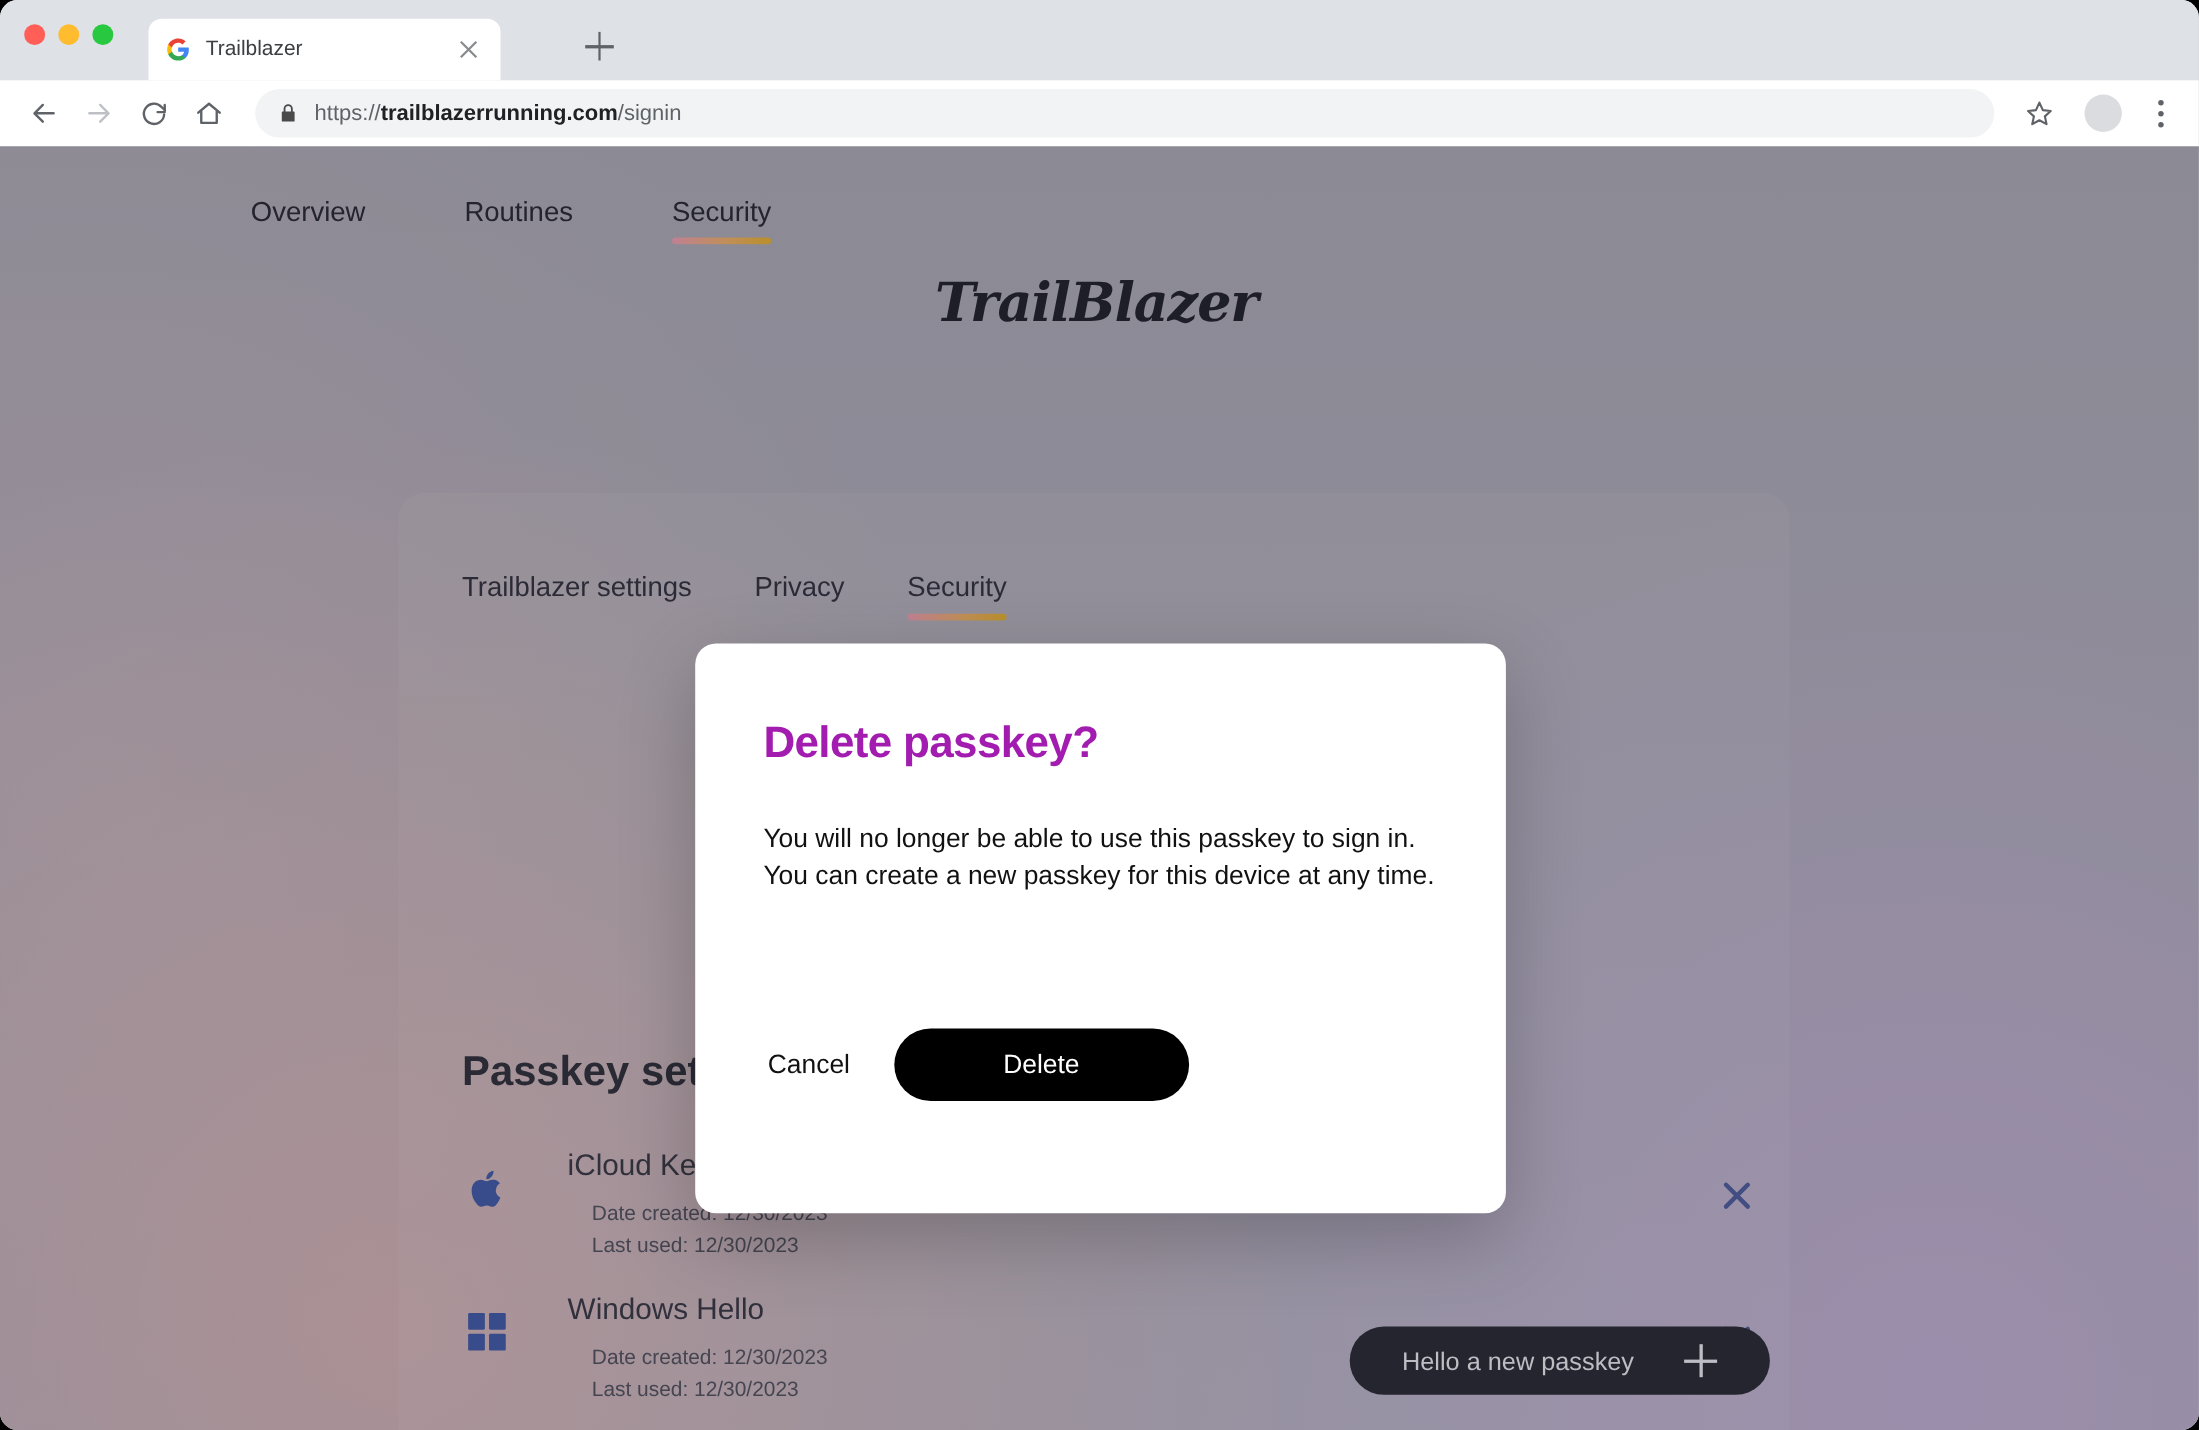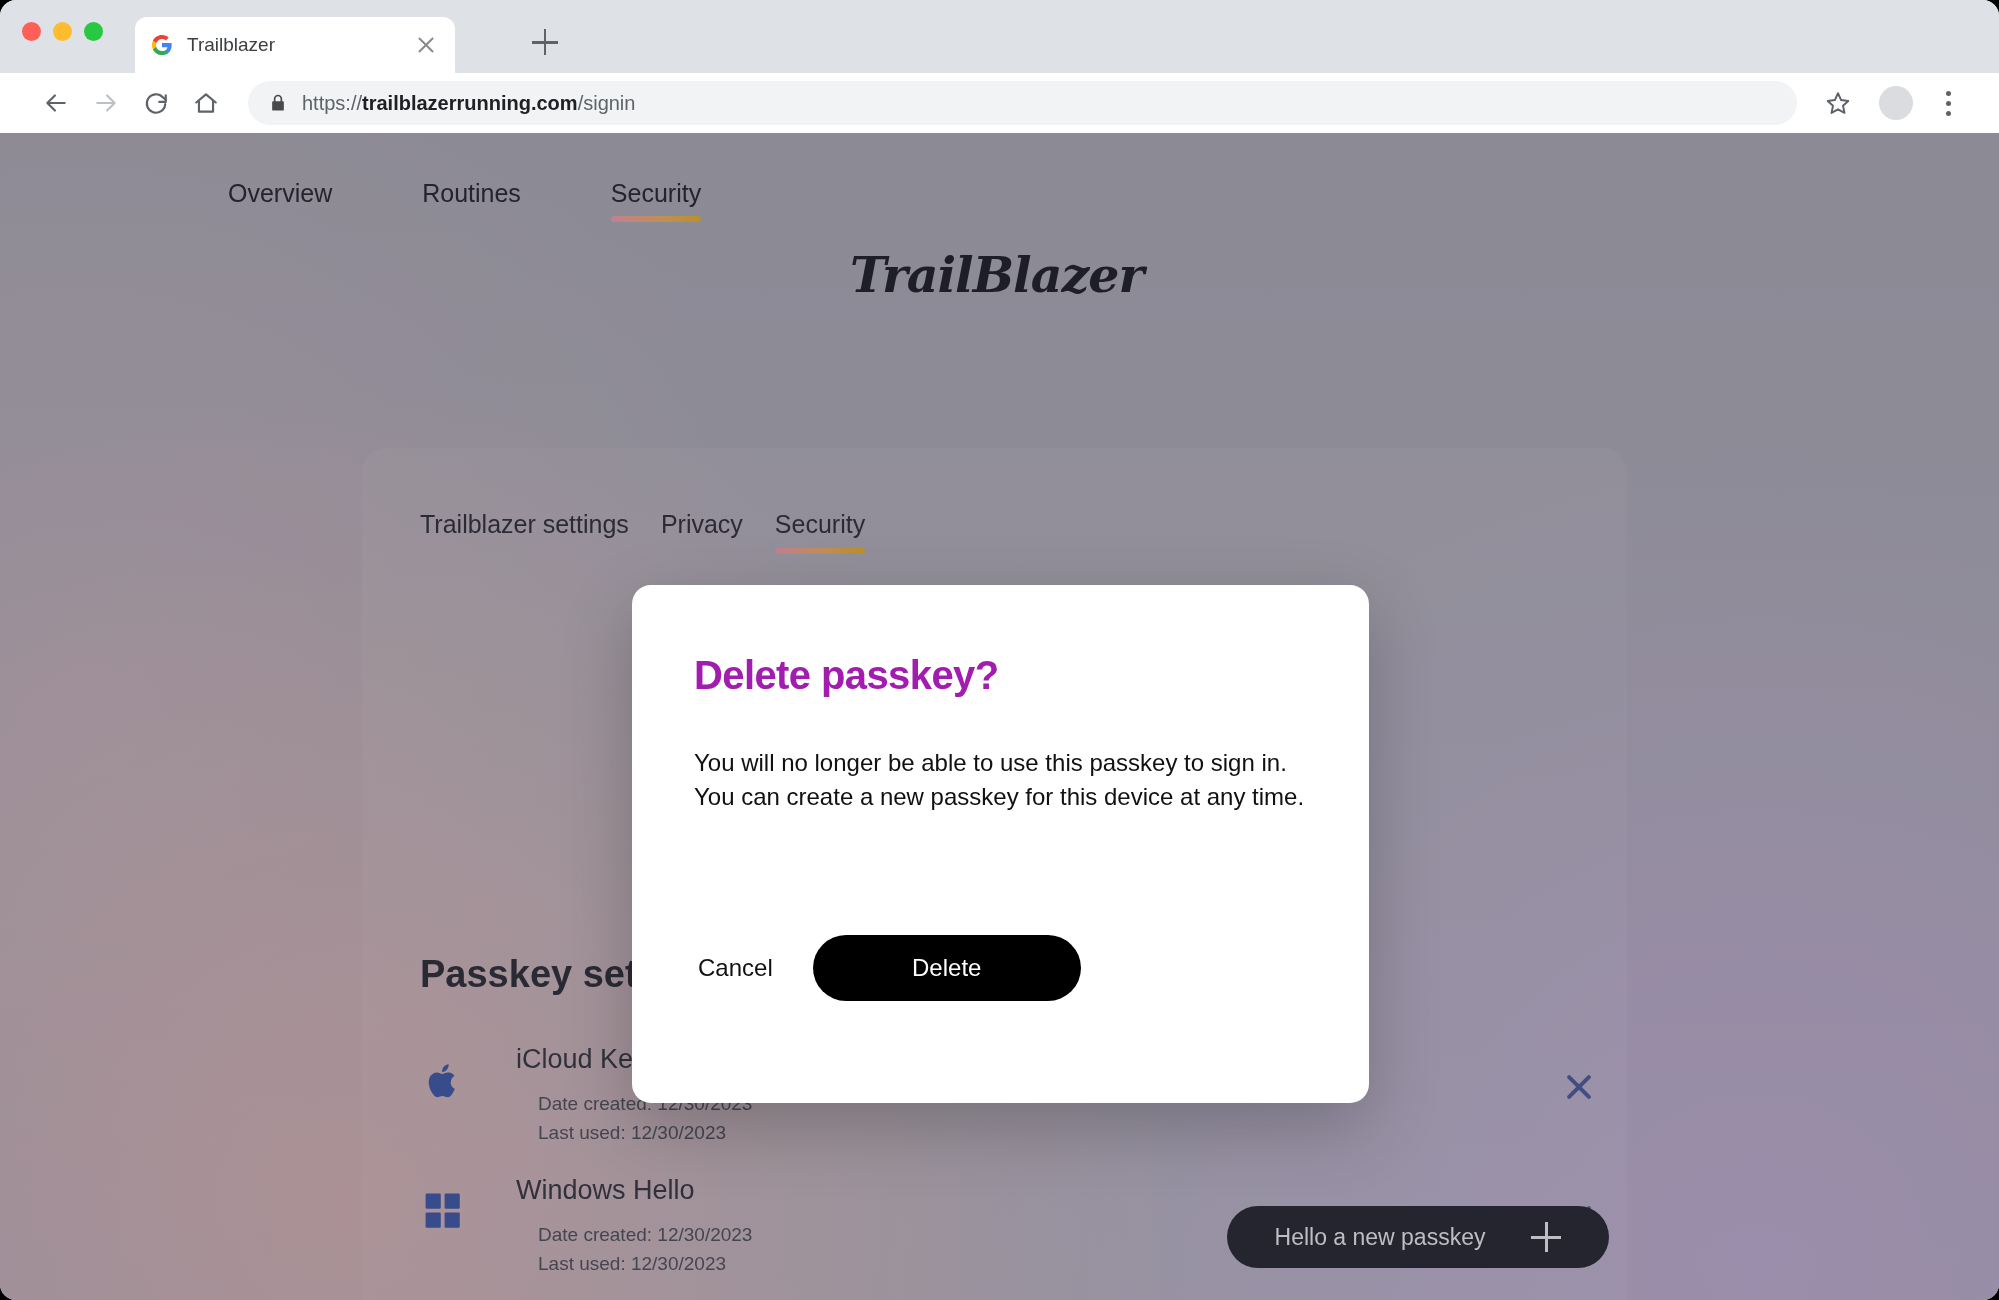--- a/index.html
+++ b/index.html
@@ -68,21 +68,21 @@
   .new-tab::before, .new-tab::after {
     content: ""; position: absolute; background: #5f6368;
   }
   .new-tab::before { left: 4px; top: 16px; width: 26px; height: 2.5px; }
   .new-tab::after { left: 15.5px; top: 4px; width: 2.5px; height: 26px; }
 
   
   .toolbar {
     height: 60px; background: #fff;
     display: flex; align-items: center;
-    padding: 0 34px;
+    padding: 0 18px;
     position: relative;
   }
   .nav-btn {
     width: 44px; height: 44px;
     display: flex; align-items: center; justify-content: center;
     flex: 0 0 44px;
     margin-right: 6px;
   }
   .nav-btn svg { display: block; }
 
@@ -156,22 +156,22 @@
 
   
   .settings-card {
     position: absolute; left: 362px; top: 315px;
     width: 1265px; height: 985px;
     background: rgba(255,255,255,0.045);
     border-radius: 24px;
   }
 
   .tabs-row {
-    position: absolute; left: 58px; top: 62px;
-    display: flex; align-items: flex-end; gap: 32px;
+    position: absolute; left: 58px; top: 72px;
+    display: flex; align-items: flex-end; gap: 57px;
   }
   .stab {
     font-size: 25px; color: #2c2c38;
     position: relative; padding-bottom: 15px;
     white-space: nowrap;
   }
   .stab.active::after {
     content: ""; position: absolute; left: 0; right: 0; bottom: 0;
     height: 6px; border-radius: 3px;
     background: linear-gradient(90deg, #d98fa3 0%, #d9a05f 55%, #d1a12a 100%);

